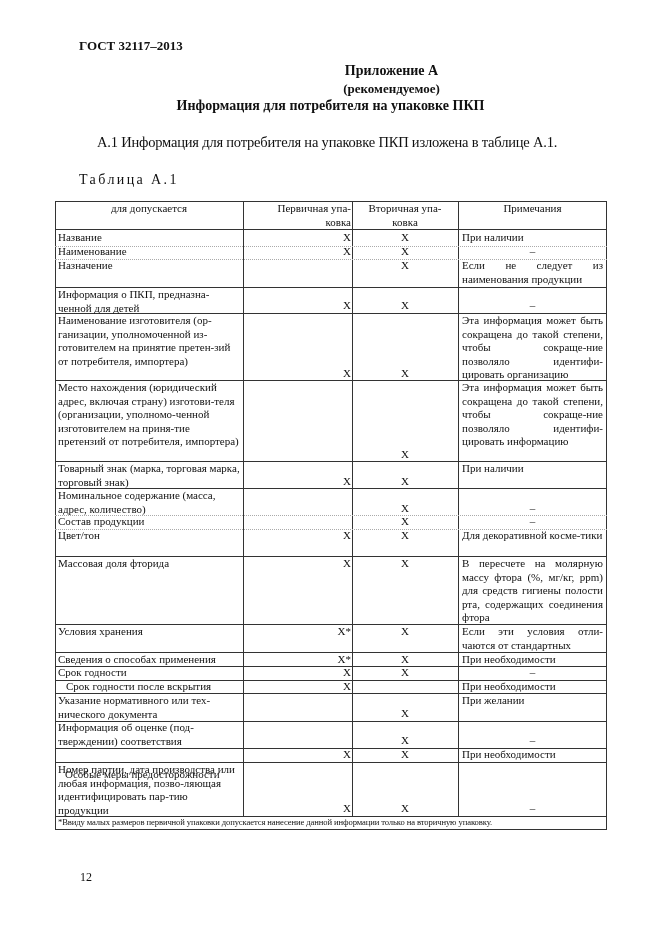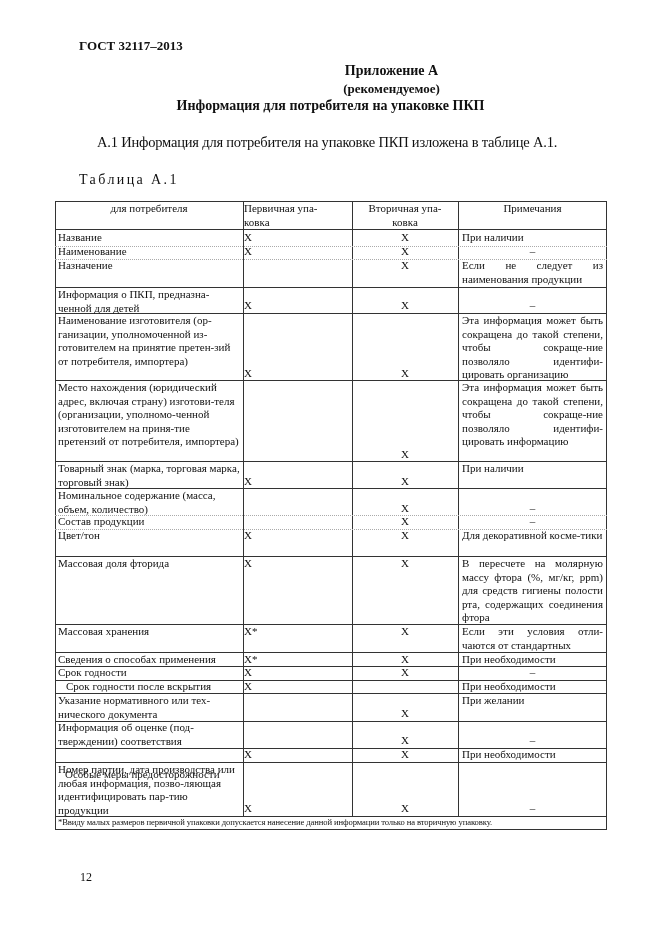--- a/index.html
+++ b/index.html
@@ -17,21 +17,21 @@
 
   
   .tbl { position:absolute; left:55px; top:201px; width:552px; height:629px;
          border:1px solid #333; box-sizing:border-box; }
   .hl { position:absolute; left:55px; width:552px; height:0; border-top:1px solid #333; }
   .hl.dot { border-top:1px dotted #aaa; }
   .vl { position:absolute; width:0; border-left:1px solid #333; }
   .cell { position:absolute; font-size:11px; line-height:13.6px; color:#111;
           font-family:"Liberation Serif","DejaVu Serif",serif; }
   .c1 { left:58px; width:182px; }
-  .c2 { left:244px; width:107px; text-align:left; }
+  .c2 { left:244px; width:107px; text-align:right; }
   .c3 { left:353px; width:104px; text-align:center; }
   .c4 { left:462px; width:141px; text-align:justify; }
   .c4.center { text-align:center; }
   .hdr { text-align:center; }
   .footnote { position:absolute; left:58px; top:817px; font-size:8.6px; letter-spacing:-0.1px; }
 </style>
 </head>
 <body>
 
 <div class="abs doc-id">ГОСТ 32117–2013</div>
@@ -62,21 +62,21 @@
 <div class="hl" style="top:652px;"></div>
 <div class="hl" style="top:666px;"></div>
 <div class="hl" style="top:680px;"></div>
 <div class="hl" style="top:693px;"></div>
 <div class="hl" style="top:721px;"></div>
 <div class="hl" style="top:748px;"></div>
 <div class="hl" style="top:762px;"></div>
 <div class="hl" style="top:816px;"></div>
 
 <div class="cell c1 hdr" style="top:202px;">
-  <div>для потребителя</div>
+  <div>для допускается</div>
 </div>
 <div class="cell c2" style="top:202px;">
   <div>Первичная упа-</div>
   <div>ковка</div>
 </div>
 <div class="cell c3" style="top:202px;">
   <div>Вторичная упа-</div>
   <div>ковка</div>
 </div>
 <div class="cell c4 center" style="top:202px;">Примечания</div>
@@ -109,41 +109,41 @@
 <div class="cell c1" style="top:381px;">Место нахождения (юридический адрес, включая страну) изготови-теля (организации, уполномо-ченной изготовителем на приня-тие претензий от потребителя, импортера)</div>
 <div class="cell c2" style="top:448px;"></div>
 <div class="cell c3" style="top:448px;">X</div>
 <div class="cell c4" style="top:381px;">Эта информация может быть сокращена до такой степени, чтобы сокраще-ние позволяло идентифи-цировать информацию</div>
 
 <div class="cell c1" style="top:462px;">Товарный знак (марка, торговая марка, торговый знак)</div>
 <div class="cell c2" style="top:475px;">X</div>
 <div class="cell c3" style="top:475px;">X</div>
 <div class="cell c4" style="top:462px;">При наличии</div>
 
-<div class="cell c1" style="top:489px;">Номинальное содержание (масса, объем, количество)</div>
+<div class="cell c1" style="top:489px;">Номинальное содержание (масса, адрес, количество)</div>
 <div class="cell c2" style="top:502px;"></div>
 <div class="cell c3" style="top:502px;">X</div>
 <div class="cell c4 center" style="top:502px;">–</div>
 
 <div class="cell c1" style="top:515px;">Состав продукции</div>
 <div class="cell c2" style="top:515px;"></div>
 <div class="cell c3" style="top:515px;">X</div>
 <div class="cell c4 center" style="top:515px;">–</div>
 
 <div class="cell c1" style="top:529px;">Цвет/тон</div>
 <div class="cell c2" style="top:529px;">X</div>
 <div class="cell c3" style="top:529px;">X</div>
 <div class="cell c4" style="top:529px;">Для декоративной косме-тики</div>
 
 <div class="cell c1" style="top:557px;">Массовая доля фторида</div>
 <div class="cell c2" style="top:557px;">X</div>
 <div class="cell c3" style="top:557px;">X</div>
 <div class="cell c4" style="top:557px;">В пересчете на молярную массу фтора (%, мг/кг, ppm) для средств гигиены полости рта, содержащих соединения фтора</div>
 
-<div class="cell c1" style="top:625px;">Массовая хранения</div>
+<div class="cell c1" style="top:625px;">Условия хранения</div>
 <div class="cell c2" style="top:625px;">X*</div>
 <div class="cell c3" style="top:625px;">X</div>
 <div class="cell c4" style="top:625px;">Если эти условия отли-чаются от стандартных</div>
 
 <div class="cell c1" style="top:653px;">Сведения о способах применения</div>
 <div class="cell c2" style="top:653px;">X*</div>
 <div class="cell c3" style="top:653px;">X</div>
 <div class="cell c4" style="top:653px;">При необходимости</div>
 
 <div class="cell c1" style="top:666px;">Срок годности</div>

